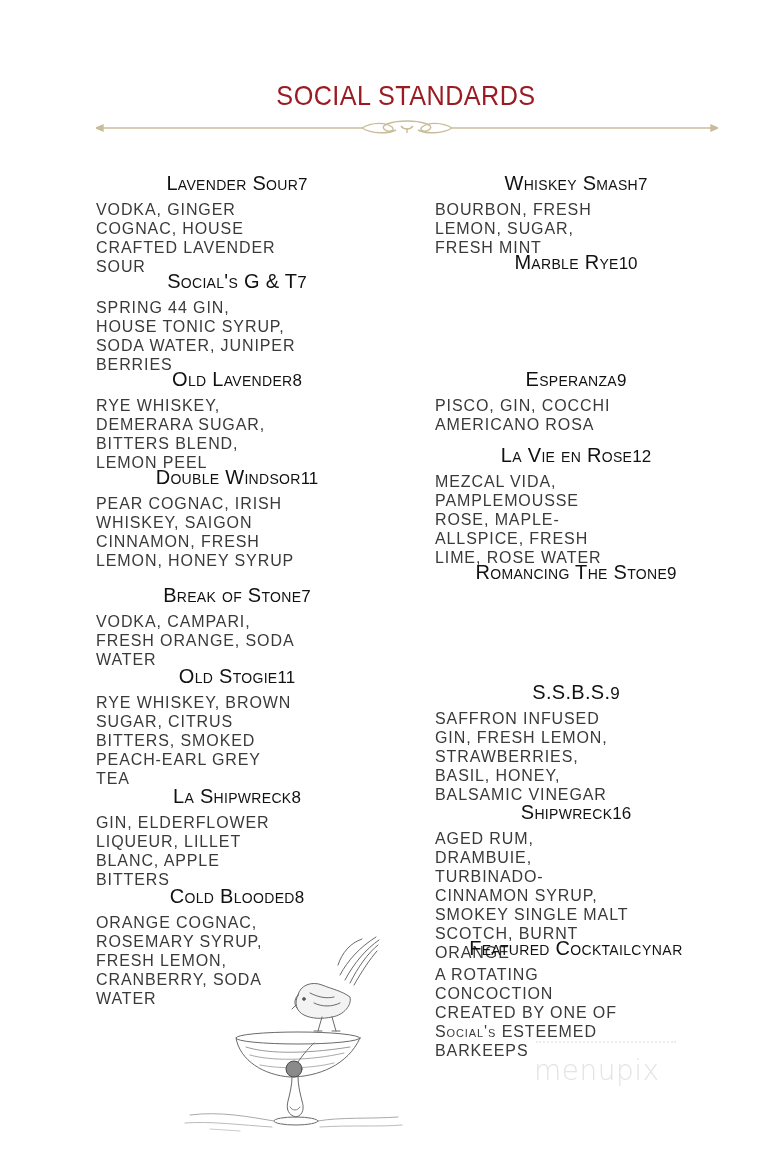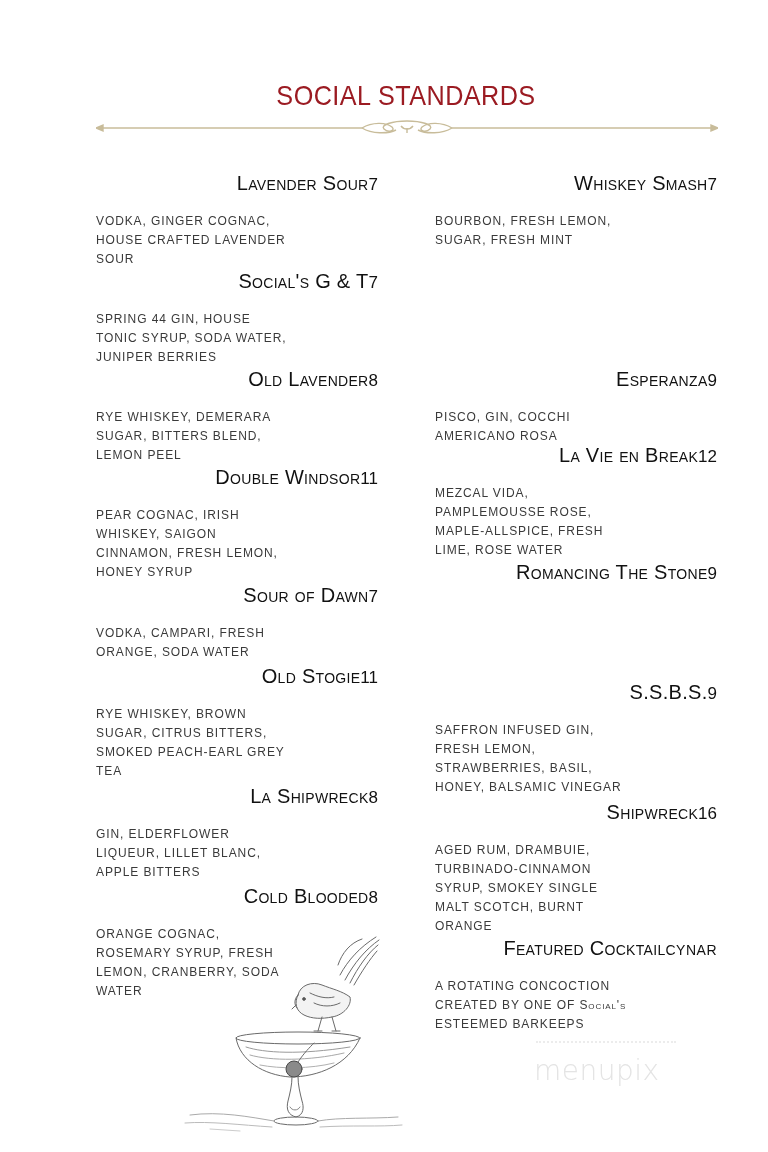--- a/index.html
+++ b/index.html
@@ -42,43 +42,43 @@
     }
     .col-left { left: 96px; }
     .col-right { left: 435px; }
     .item {
       position: absolute;
       left: 0;
       width: 284px;
     }
     .item-head {
       display: flex;
-      justify-content: flex-end;
+      justify-content: center;
       align-items: baseline;
       height: 24px;
     }
     .item-name {
       font-variant: small-caps;
       font-size: 20px;
       letter-spacing: 0.3px;
       color: #111;
       white-space: nowrap;
     }
     .item-price {
       font-size: 17px;
       color: #111;
       padding-right: 2px;
     }
     .item-price.mrkt {
       font-size: 14px;
       letter-spacing: 0.5px;
     }
     .item-desc {
-      margin-top: 16px;
-      font-size: 12px;
+      margin-top: 4px;
+      font-size: 16px;
       line-height: 19px;
       letter-spacing: 0.9px;
       text-transform: uppercase;
       color: #3a3a3a;
       width: 200px;
     }
     .item-desc .sc {
       font-variant: small-caps;
       text-transform: none;
     }
@@ -153,21 +153,21 @@
     </div>
     <div class="item" style="top:294px">
       <div class="item-head">
         <span class="item-name">Double Windsor</span>
         <span class="item-price">11</span>
       </div>
       <div class="item-desc">PEAR COGNAC, IRISH WHISKEY, SAIGON CINNAMON, FRESH LEMON, HONEY SYRUP</div>
     </div>
     <div class="item" style="top:412px">
       <div class="item-head">
-        <span class="item-name">Sour of Dawn</span>
+        <span class="item-name">Break of Stone</span>
         <span class="item-price">7</span>
       </div>
       <div class="item-desc">VODKA, CAMPARI, FRESH ORANGE, SODA WATER</div>
     </div>
     <div class="item" style="top:493px">
       <div class="item-head">
         <span class="item-name">Old Stogie</span>
         <span class="item-price">11</span>
       </div>
       <div class="item-desc">RYE WHISKEY, BROWN SUGAR, CITRUS BITTERS, SMOKED PEACH-EARL GREY TEA</div>
@@ -190,31 +190,35 @@
 
   <div class="column col-right">
     <div class="item" style="top:0px">
       <div class="item-head">
         <span class="item-name">Whiskey Smash</span>
         <span class="item-price">7</span>
       </div>
       <div class="item-desc">BOURBON, FRESH LEMON, SUGAR, FRESH MINT</div>
     </div>
     <div class="item" style="top:79px">
+      <div class="item-head">
+        <span class="item-name">Marble Rye</span>
+        <span class="item-price">10</span>
+      </div>
     </div>
     <div class="item" style="top:196px">
       <div class="item-head">
         <span class="item-name">Esperanza</span>
         <span class="item-price">9</span>
       </div>
       <div class="item-desc">PISCO, GIN, COCCHI AMERICANO ROSA</div>
     </div>
     <div class="item" style="top:272px">
       <div class="item-head">
-        <span class="item-name">La Vie en Break</span>
+        <span class="item-name">La Vie en Rose</span>
         <span class="item-price">12</span>
       </div>
       <div class="item-desc">MEZCAL VIDA, PAMPLEMOUSSE ROSE, MAPLE-ALLSPICE, FRESH LIME, ROSE WATER</div>
     </div>
     <div class="item" style="top:389px">
       <div class="item-head">
         <span class="item-name">Romancing The Stone</span>
         <span class="item-price">9</span>
       </div>
     </div>

